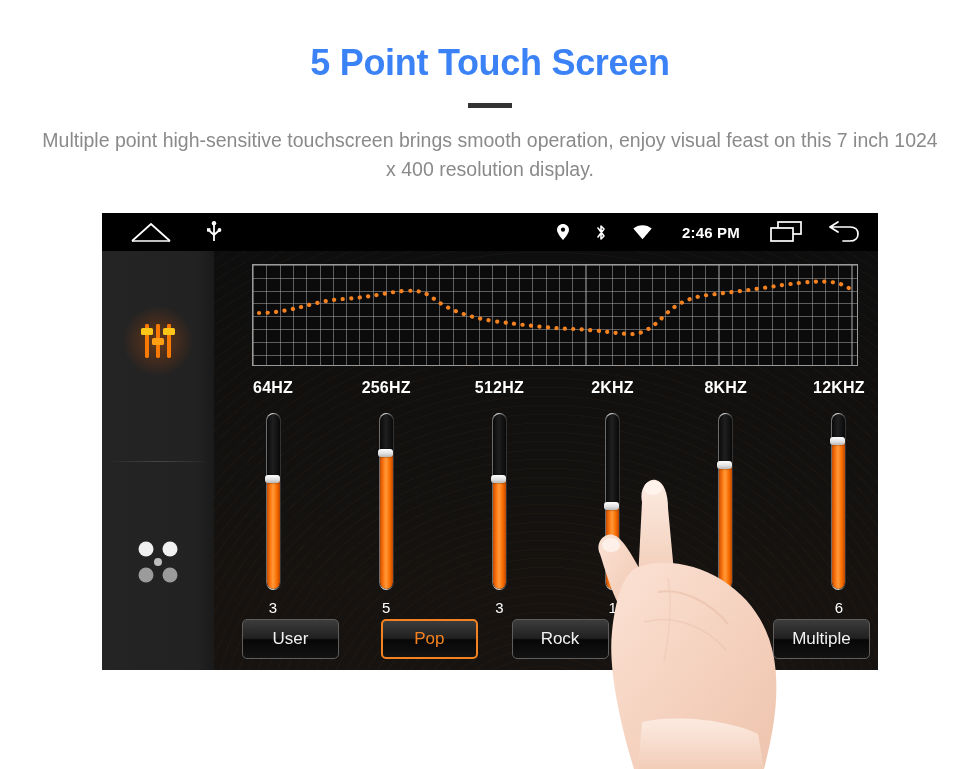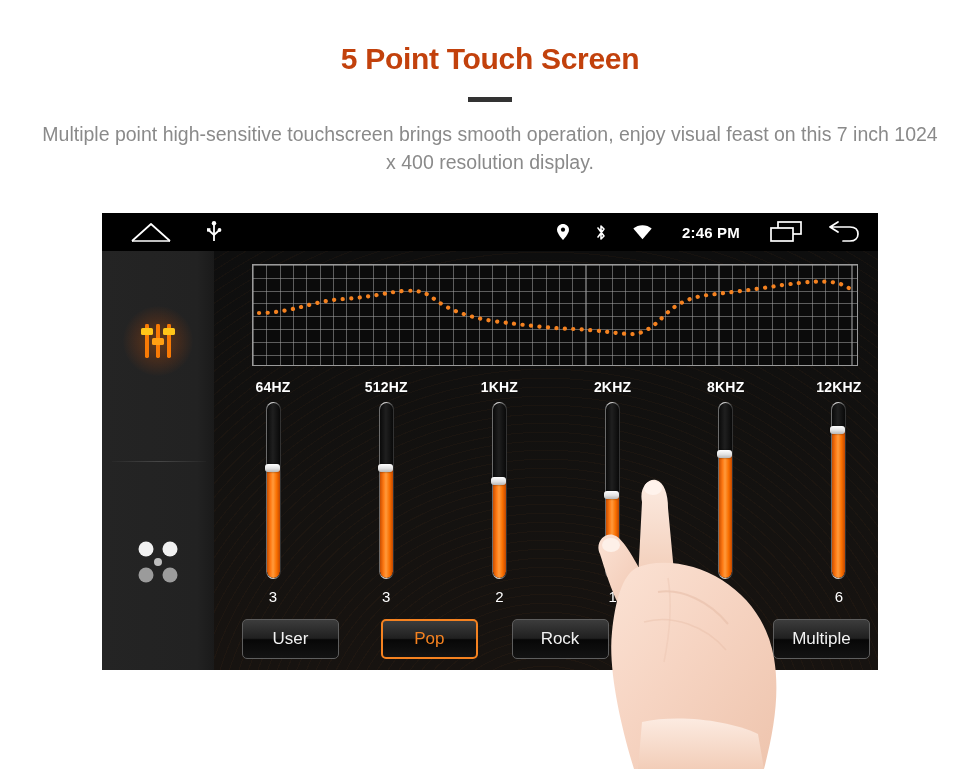--- a/index.html
+++ b/index.html
@@ -8,21 +8,21 @@
     background: #ffffff;
     font-family: "Liberation Sans", sans-serif;
     overflow: hidden;
   }
 
   .page { position: relative; width: 980px; height: 769px; background:#fff; }
 
   
   .header { padding-top: 42px; text-align: center; }
   .page-title {
-    font-size: 30px; font-weight: bold; color: #c2410c;
+    font-size: 36px; font-weight: bold; color: #3b82f6;
     letter-spacing: -0.3px; line-height: 1.15;
   }
   .title-rule {
     width: 44px; height: 5px; background: #333333;
     margin: 20px auto 18px auto;
   }
   .page-subtitle {
     font-size: 19.5px; color: #8a8a8a; line-height: 1.45;
     width: 910px; margin: 0 auto; font-weight: 400;
   }
@@ -89,22 +89,22 @@
 
   
   .sliders {
     position:absolute; left: 28px; top: 128px; width: 628px; height: 255px;
     display:flex; justify-content: space-between;
   }
   .slider-col {
     width: 62px; display:flex; flex-direction:column; align-items:center;
   }
   .slider-label {
-    color:#fff; font-size:14px; font-weight:bold; letter-spacing:0.2px;
-    margin-bottom: 7px;
+    color:#fff; font-size:16px; font-weight:bold; letter-spacing:0.2px;
+    margin-bottom: 16px;
   }
   .slider-track {
     position:relative; width: 15px; height: 177px; border-radius: 7.5px;
     background: linear-gradient(to right, #5a5a5a 0%, #cfcfcf 22%, #f2f2f2 38%, #9a9a9a 62%, #4a4a4a 88%, #2a2a2a 100%);
     padding: 1px;
   }
   .slider-inner {
     position:relative; width: 13px; height: 175px; border-radius: 6.5px;
     background: linear-gradient(to right,#0a0a0a,#1f1f1f 45%,#090909);
     overflow:hidden;
@@ -246,38 +246,38 @@
             <div class="slider-label">64HZ</div>
             <div class="slider-track">
               <div class="slider-inner">
                 <div class="slider-fill" style="height: 109px;"></div>
               </div>
               <div class="slider-thumb" style="top: 62px;"></div>
             </div>
             <div class="slider-value">3</div>
           </div>
           <div class="slider-col">
+            <div class="slider-label">256HZ</div>
+            <div class="slider-track">
+              <div class="slider-inner">
+                <div class="slider-fill" style="height: 135px;"></div>
+              </div>
+              <div class="slider-thumb" style="top: 36px;"></div>
+            </div>
+            <div class="slider-value">5</div>
+          </div>
+          <div class="slider-col">
             <div class="slider-label">512HZ</div>
             <div class="slider-track">
               <div class="slider-inner">
                 <div class="slider-fill" style="height: 109px;"></div>
               </div>
               <div class="slider-thumb" style="top: 62px;"></div>
             </div>
             <div class="slider-value">3</div>
-          </div>
-          <div class="slider-col">
-            <div class="slider-label">1KHZ</div>
-            <div class="slider-track">
-              <div class="slider-inner">
-                <div class="slider-fill" style="height: 96px;"></div>
-              </div>
-              <div class="slider-thumb" style="top: 75px;"></div>
-            </div>
-            <div class="slider-value">2</div>
           </div>
           <div class="slider-col">
             <div class="slider-label">2KHZ</div>
             <div class="slider-track">
               <div class="slider-inner">
                 <div class="slider-fill" style="height: 82px;"></div>
               </div>
               <div class="slider-thumb" style="top: 89px;"></div>
             </div>
             <div class="slider-value">1</div>

